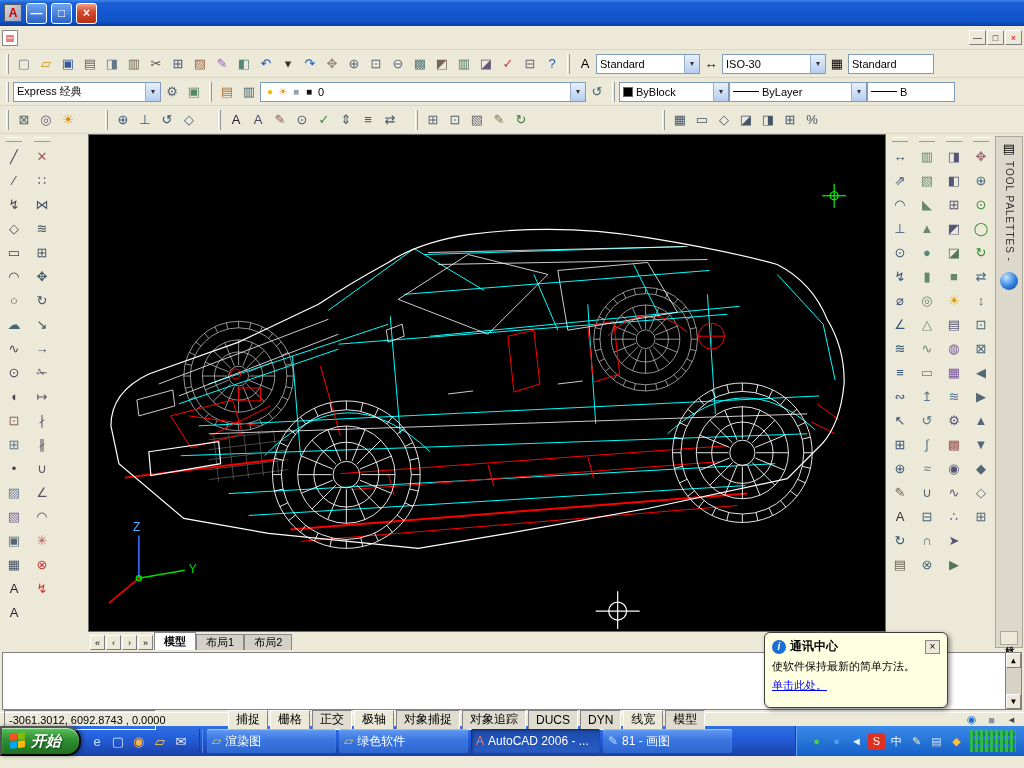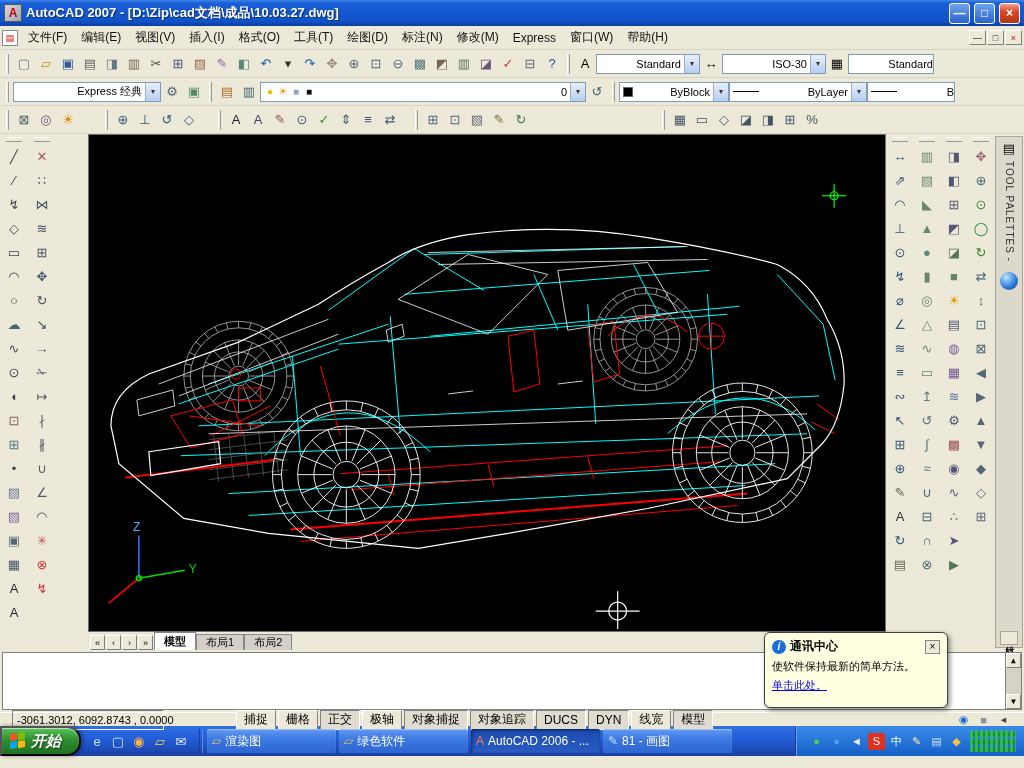--- a/index.html
+++ b/index.html
@@ -30,21 +30,21 @@
 
   
   .tb { height:28px; display:flex; align-items:center; background:#ece9d8; border-bottom:1px solid #d8d4c8; padding:0 2px; overflow:hidden; }
   .icons { display:flex; align-items:center; }
   .tbtn { width:22px; height:22px; display:flex; align-items:center; justify-content:center;
     background:transparent; border:1px solid transparent; font-size:13px; padding:0; font-family:inherit; }
   .tbtn .glyph { pointer-events:none; }
   .grip { width:3px; height:20px; border-left:1px solid #fff; border-right:1px solid #999; margin:0 4px; }
   .combo { display:flex; align-items:center; height:20px; background:#fff; border:1px solid #7f9db9;
     font-size:11px; padding-left:3px; gap:3px; overflow:hidden; }
-  .combo .val { flex:1; white-space:nowrap; overflow:hidden;text-align:right; }
+  .combo .val { flex:1; white-space:nowrap; overflow:hidden; }
   .combo .arr { width:15px; align-self:stretch; flex:none; background:linear-gradient(#e7f0fc,#b7cdf0);
     border-left:1px solid #9ab0c8; display:flex; align-items:center; justify-content:center; font-size:8px; color:#333; }
   .combo .sw { width:10px; height:10px; background:#000; border:1px solid #666; flex:none; }
   .lsample { width:26px; border-top:1px solid #000; flex:none; }
   .lstatus { display:flex; gap:1px; flex:none; font-size:10px; }
   .lstatus span { width:12px; text-align:center; }
 
   
   .main { display:flex; height:516px; }
   .side { background:#ece9d8; display:flex; }
@@ -80,21 +80,21 @@
   .cmd-history { position:absolute; top:1px; left:3px; right:18px; height:36px; overflow:hidden; }
   .cmd-line { height:17px; white-space:nowrap; }
   .cmd-input { position:absolute; left:0; right:18px; bottom:0; height:20px; border-top:1px solid #808080;
     display:flex; align-items:center; padding-left:3px; }
   .cmd-scroll { position:absolute; top:0; right:0; bottom:0; width:16px; background:#d6d2c6; border-left:1px solid #808080;
     display:flex; flex-direction:column; justify-content:space-between; }
   .sbtn { height:15px; border:1px solid; border-color:#fff #808080 #808080 #fff; background:#ece9d8;
     font-size:8px; display:flex; align-items:center; justify-content:center; }
 
   
-  .statusbar { height:14px; display:flex; align-items:center; gap:2px; background:#ece9d8; border-top:1px solid #fff; padding:0 12px; }
+  .statusbar { height:14px; display:flex; align-items:center; gap:2px; background:#ece9d8; border-top:1px solid #fff; padding:0 4px; }
   .coords { width:152px; height:20px; border:1px solid; border-color:#808080 #fff #fff #808080;
     display:flex; align-items:center; padding:0 4px; font-size:11px; white-space:nowrap; }
   .toggle { height:20px; padding:0 7px; font-size:12px; font-family:inherit; background:#ece9d8;
     border:1px solid; border-color:#fff #848284 #848284 #fff; }
   .toggle.pressed { border-color:#848284 #fff #fff #848284; background:#e0dccf; }
   .stray { margin-left:auto; display:flex; gap:3px; font-size:11px; }
 
   
   .taskbar { height:30px; display:flex; align-items:center; background:linear-gradient(#2f71e0,#245edb 40%,#1941a5); }
   .start { height:30px; display:flex; align-items:center; gap:5px; padding:0 18px 0 8px; border-radius:0 14px 14px 0;
@@ -129,43 +129,27 @@
     display:flex; align-items:center; justify-content:center; }
   .plink { color:#00f; text-decoration:underline; display:inline-block; margin-top:4px; }
 </style>
 </head>
 <body>
 
 <div id="app">
 
   <div class="titlebar">
     <div class="app-icon">A</div>
-    <div class="title">AutoCAD 2007 - [D:\Zip\cad文档\成品\10.03.27.dwg]</div>
     <button class="winbtn">—</button>
     <button class="winbtn">□</button>
     <button class="winbtn close">×</button>
   </div>
 
   <div class="menubar">
     <div class="doc-icon">▤</div>
-    <div class="icons">
-
-    <div class="menu-item">文件(F)</div>
-        <div class="menu-item">编辑(E)</div>
-        <div class="menu-item">视图(V)</div>
-        <div class="menu-item">插入(I)</div>
-        <div class="menu-item">格式(O)</div>
-        <div class="menu-item">工具(T)</div>
-        <div class="menu-item">绘图(D)</div>
-        <div class="menu-item">标注(N)</div>
-        <div class="menu-item">修改(M)</div>
-        <div class="menu-item">Express</div>
-        <div class="menu-item">窗口(W)</div>
-        <div class="menu-item">帮助(H)</div>
-      </div>
     <div class="spacer"></div>
     <button class="docbtn">—</button>
     <button class="docbtn">□</button>
     <button class="docbtn close">×</button>
   </div>
 
   <div class="tb">
     <div class="grip"></div>
     <div class="icons">
 

